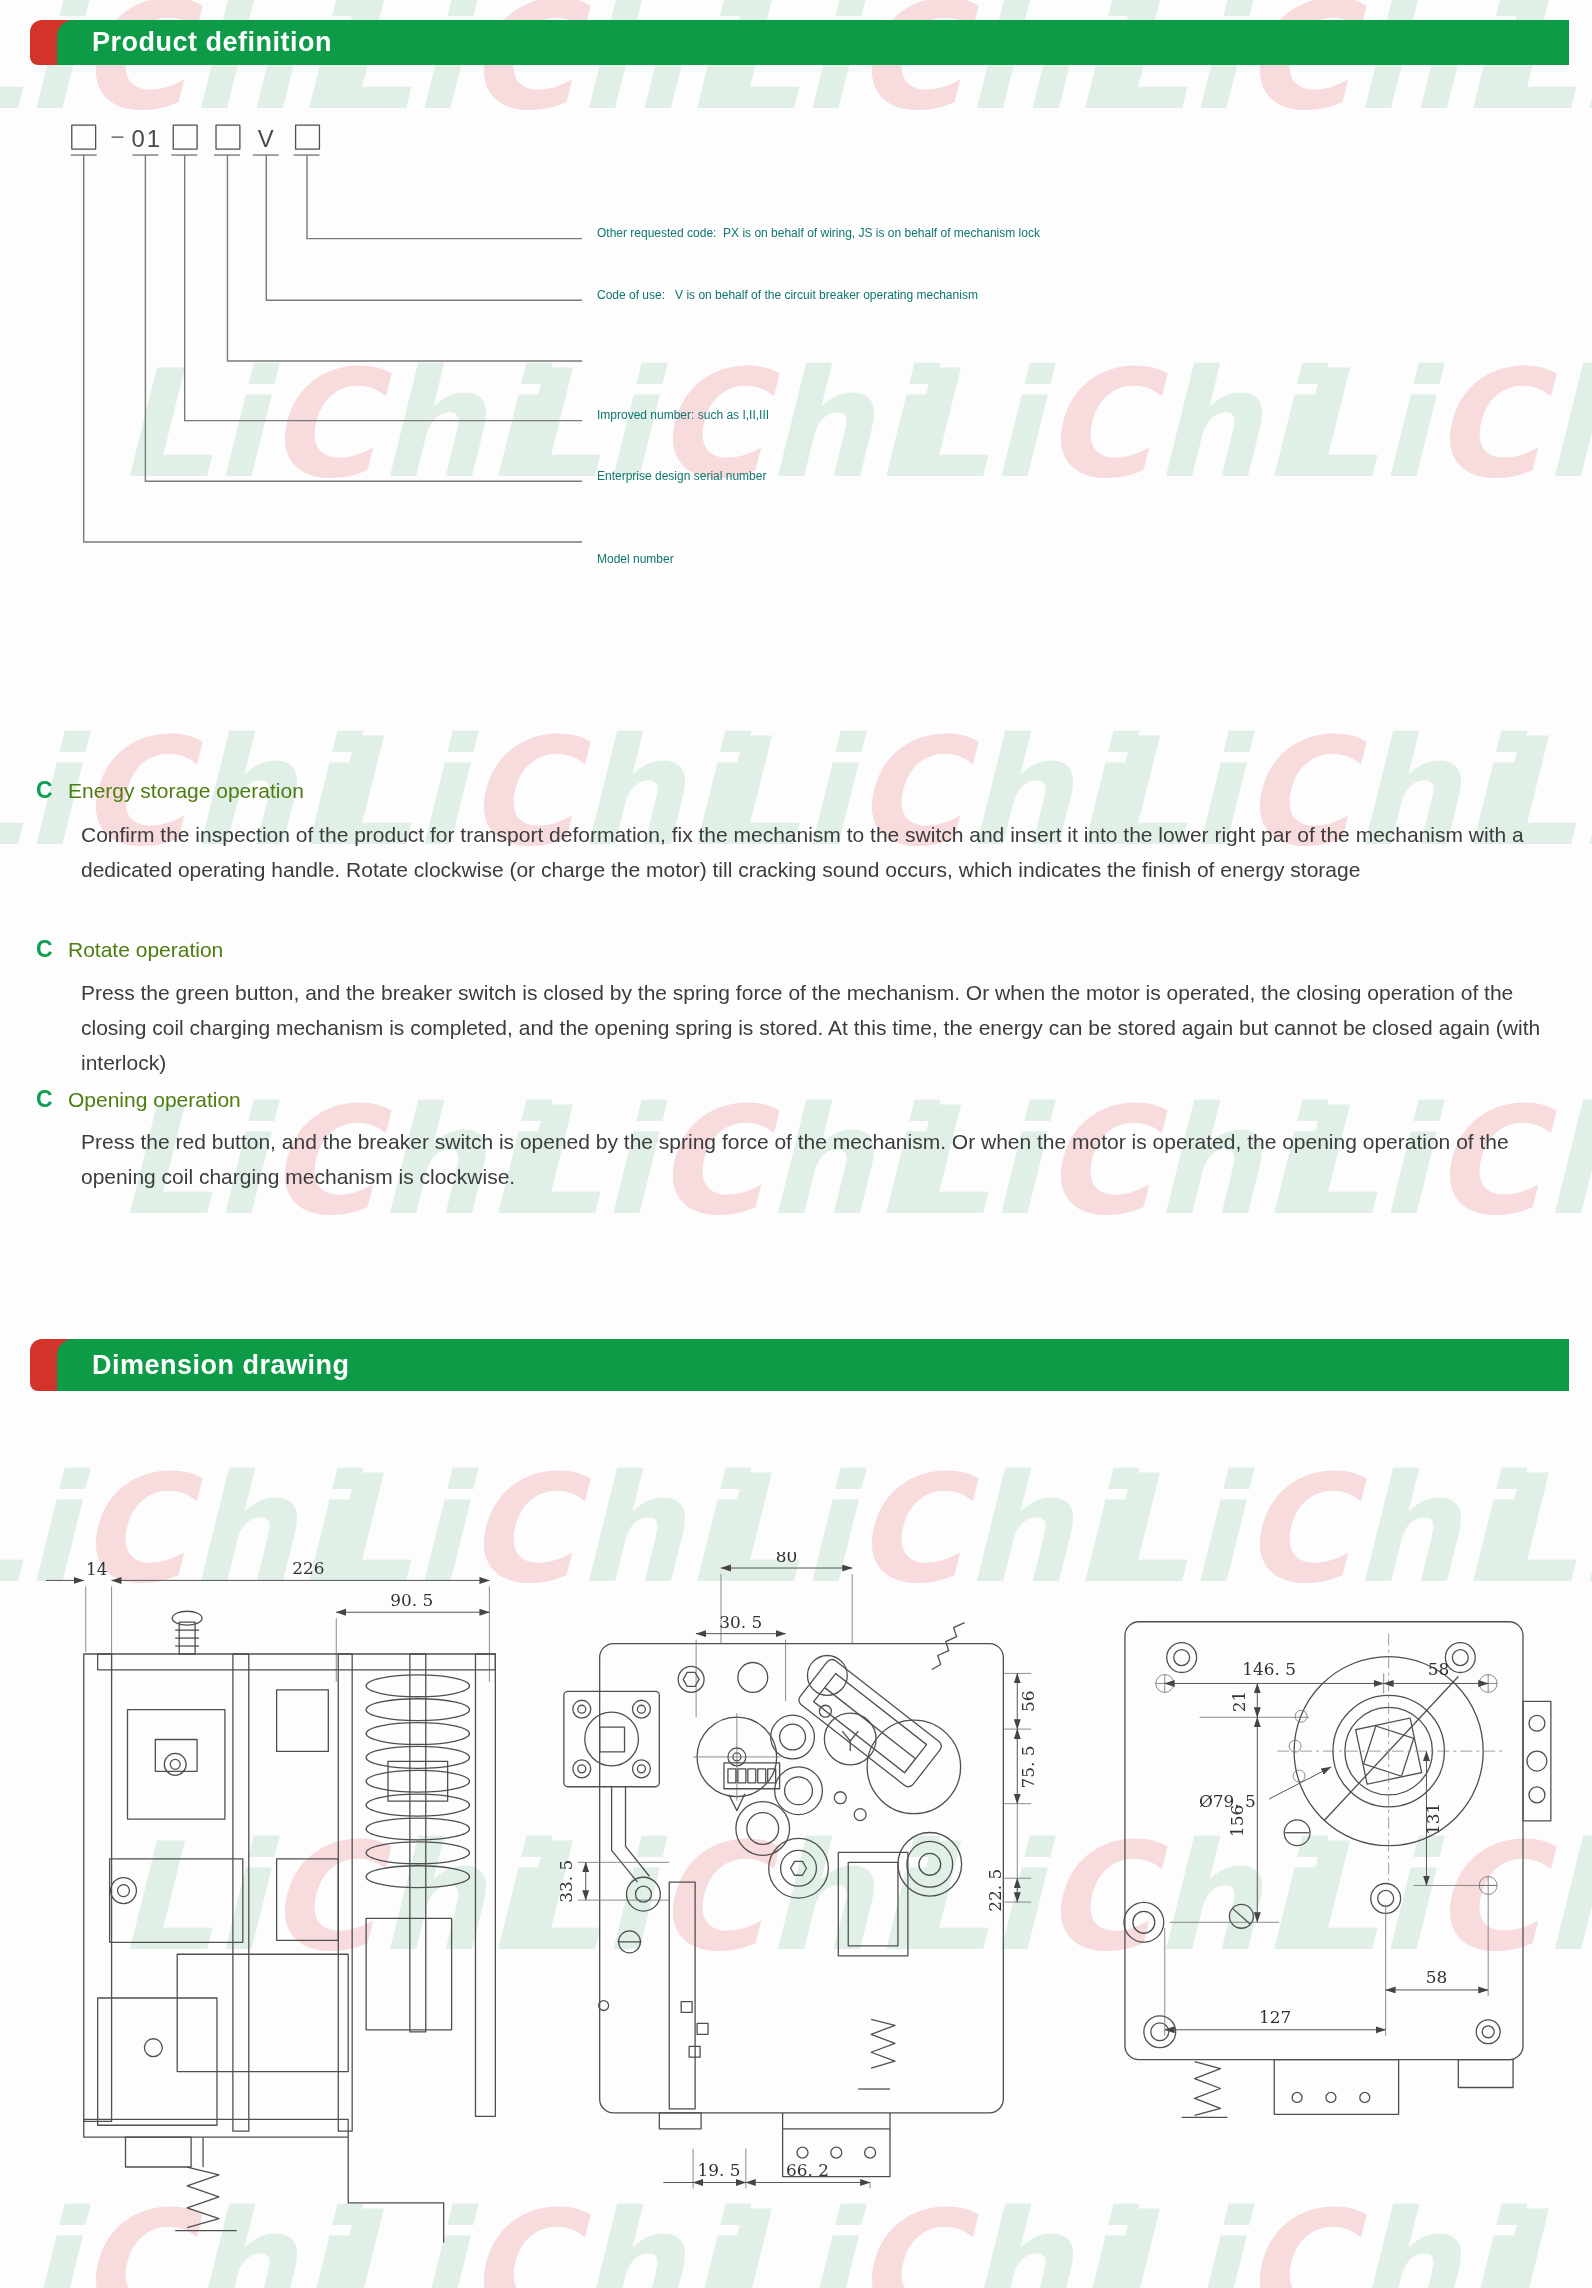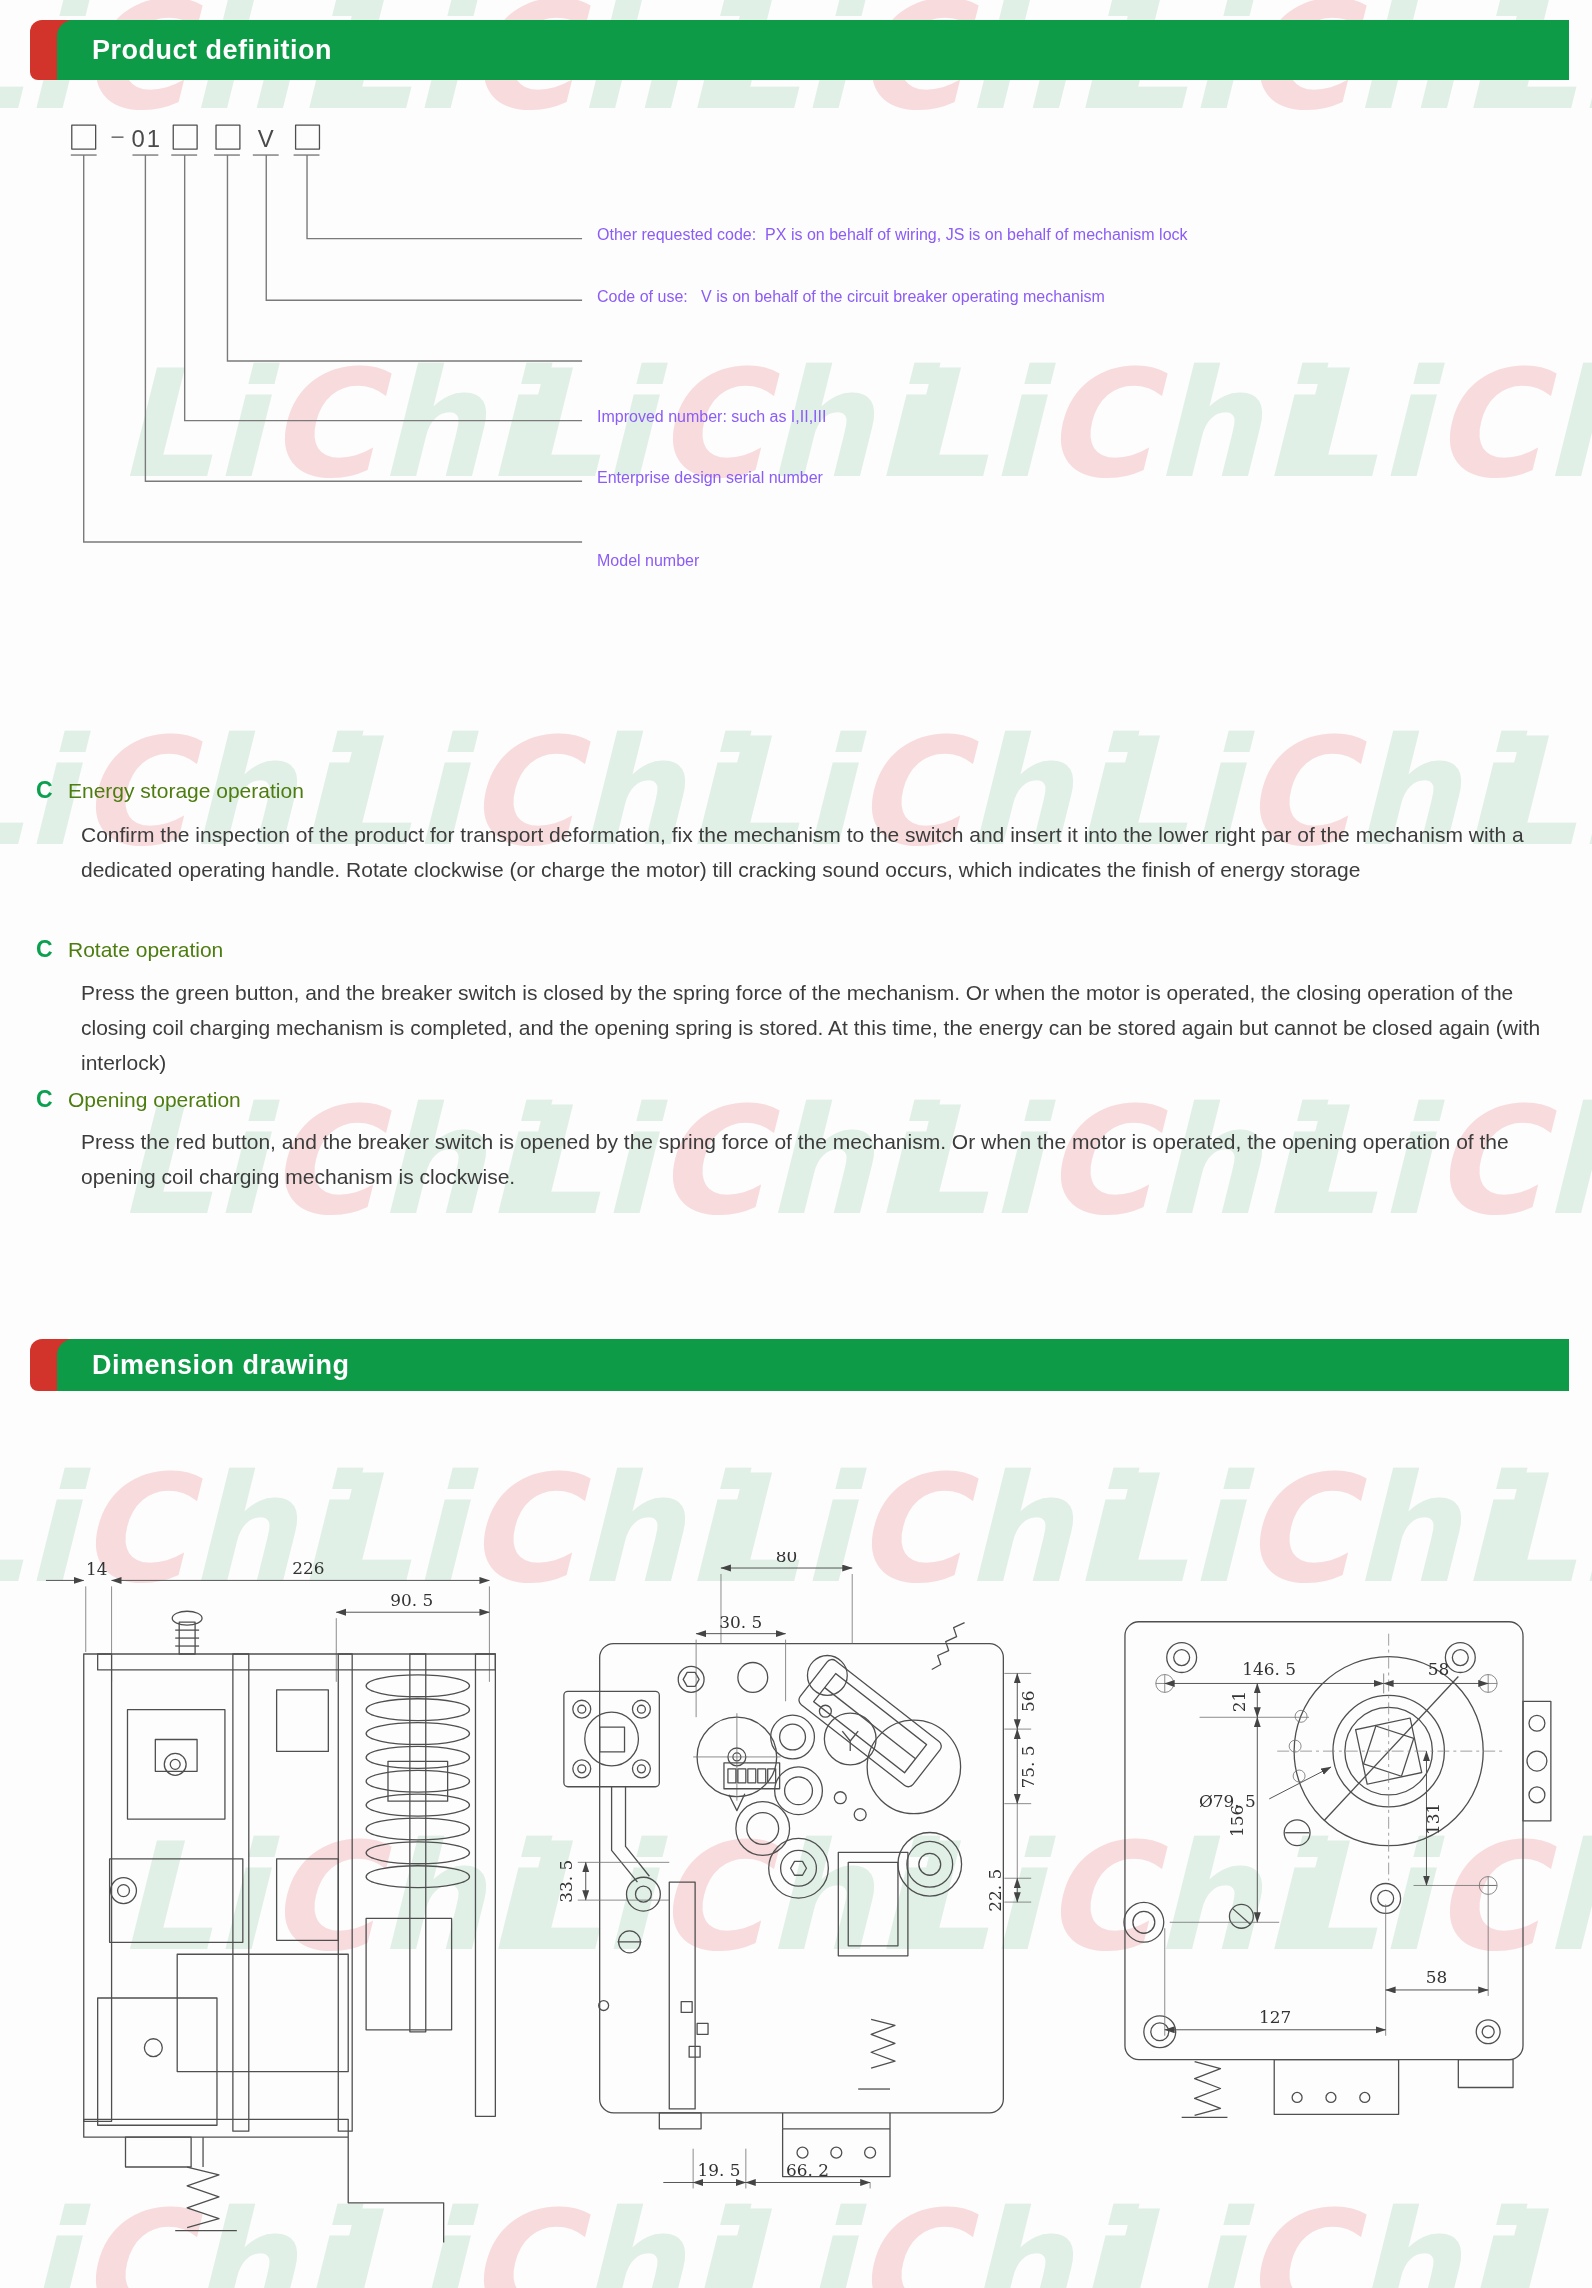--- a/index.html
+++ b/index.html
@@ -4,28 +4,28 @@
 <style>
   html,body { margin:0; padding:0; background:#fff; }
   .page { position:relative; width:1592px; height:2289px; background:#fdfdfd; overflow:hidden;
           font-family:"Liberation Sans", sans-serif; color:#333; }
   .wm-layer { position:absolute; inset:0; z-index:0; pointer-events:none; }
   .wm { position:absolute; font:bold 149px "DejaVu Sans", sans-serif; transform:skewX(-14deg);
         letter-spacing:2px; white-space:nowrap; }
   .wm .g { color:#e0f0e7; }
   .wm .p { color:#f8dbdd; }
   .layer { position:absolute; inset:0; z-index:1; }
-  .banner { position:absolute; left:30px; width:1539px; height:60px; }
+  .banner { position:absolute; left:30px; width:1539px; height:45px; }
   .banner .red { position:absolute; left:0; top:0; width:46px; height:100%;
                  background:#d2342b; border-radius:12px 0 0 8px; }
   .banner .green { position:absolute; left:27px; top:0; right:0; height:100%;
                    background:#0e9b48; border-radius:16px 0 0 0; }
   .banner .title { position:absolute; left:62px; top:0; height:100%; display:flex; align-items:center;
                    color:#fff; font-size:27px; font-weight:bold; letter-spacing:0.5px; }
-  .callout-label { position:absolute; left:597px; font-size:16px; color:#8b5cf6; white-space:pre-wrap; }
+  .callout-label { position:absolute; left:597px; font-size:12px; color:#0f766e; white-space:pre-wrap; }
   .op-head { position:absolute; left:68px; font-size:21px; color:#4d7c0f; }
   .op-bullet { position:absolute; left:36px; font-size:23px; font-weight:bold; color:#0aa04f; line-height:1; }
   .op-body { position:absolute; left:68px; width:1493px; font-size:21px; line-height:35px; color:#3c3c3c;margin-left:13px; }
   svg text { font:17px "DejaVu Serif", serif; fill:#333; }
   svg text.codechar { font:24px "Liberation Sans", sans-serif; fill:#4a4a4a; letter-spacing:2px; }
   .draw { stroke:#4f4f4f; stroke-width:1.3; fill:none; stroke-linejoin:round; }
   .thin { stroke:#6f6f6f; stroke-width:0.8; fill:none; }
   .dim  { stroke:#555; stroke-width:1; fill:none; }
   .cl   { stroke:#888; stroke-width:0.8; fill:none; stroke-dasharray:12 4 3 4; }
   .conn { stroke:#7a7a7a; stroke-width:1.4; fill:none; }

